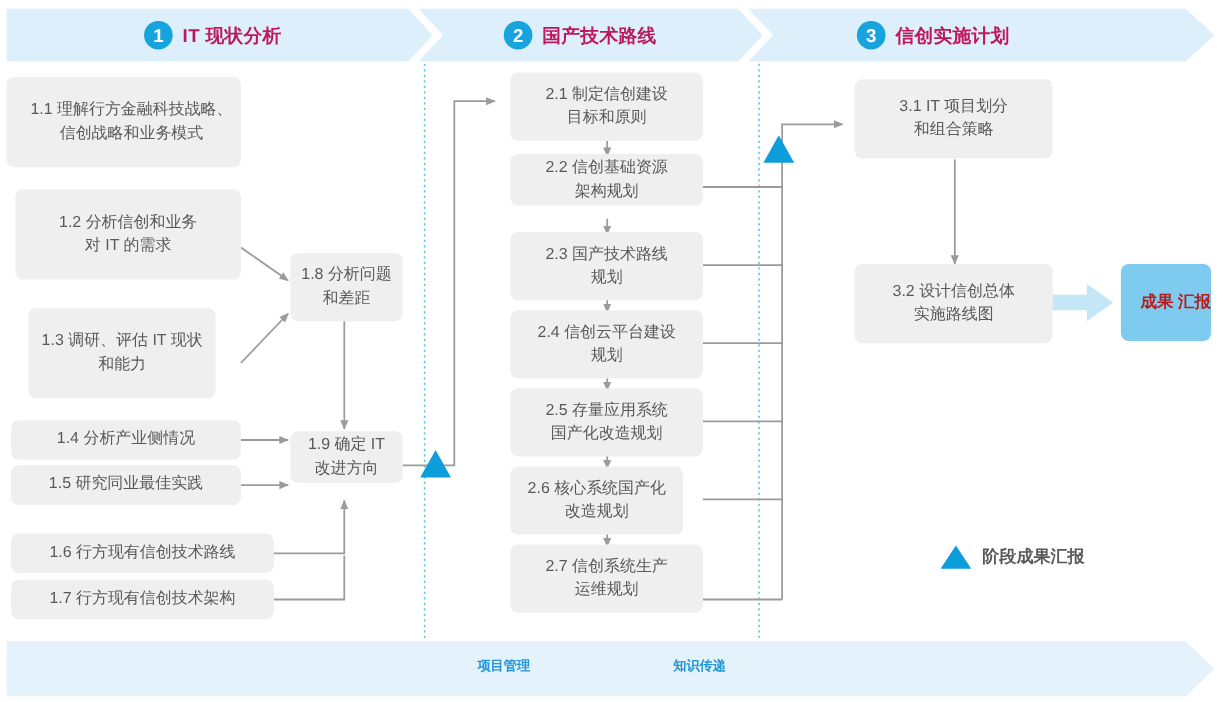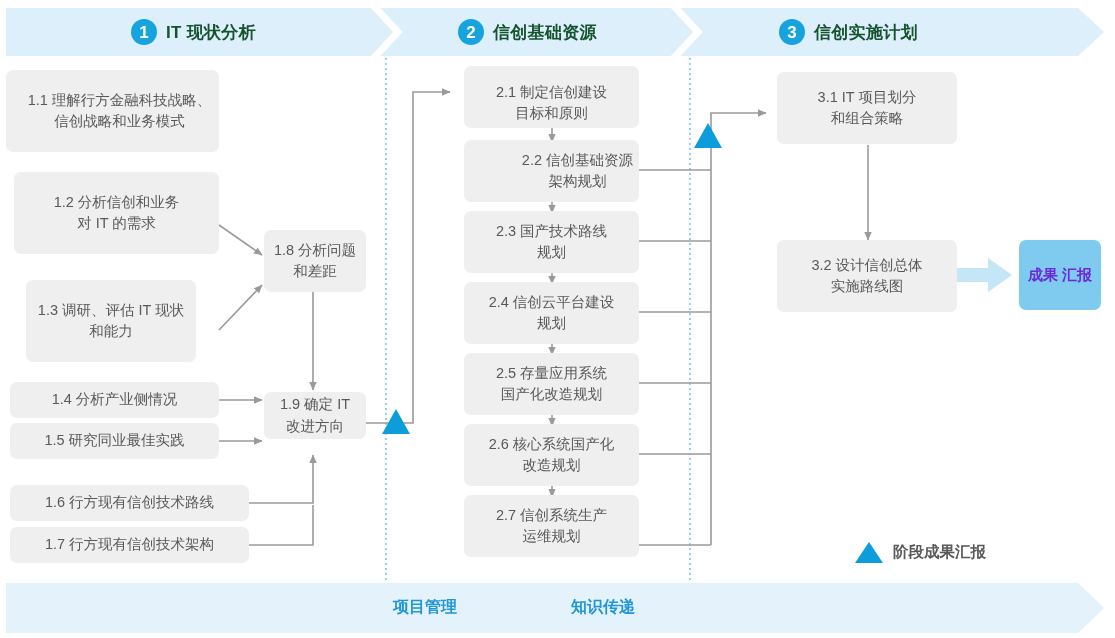--- a/index.html
+++ b/index.html
@@ -40,21 +40,21 @@
     background: #17a3dd;
     color: #ffffff;
     font-size: 17px;
     font-weight: bold;
     display: flex;
     align-items: center;
     justify-content: center;
     line-height: 1;
   }
   .phase-text {
-    color: #14532d;
+    color: #be185d;
     font-size: 17px;
     font-weight: bold;
     white-space: nowrap;
     letter-spacing: 0.3px;
   }
   
   .box {
     position: absolute;
     background: #efefef;
     border-radius: 7px;
@@ -68,27 +68,27 @@
     box-sizing: border-box;
     padding: 4px 6px;
     z-index: 4;
   }
   .box span { display: block; }
   
   .result-badge {
     position: absolute;
     background: #7ecbef;
     border-radius: 7px;
-    color: #6d28d9;
+    color: #b91c1c;
     font-size: 15px;
     font-weight: bold;
     line-height: 1.3;
     display: flex;
     align-items: center;
-    justify-content: center;
+    justify-content: flex-end;
     text-align: center;
     z-index: 4;
   }
   
   .legend {
     position: absolute;
     display: flex;
     align-items: center;
     gap: 10px;
     z-index: 5;
@@ -103,24 +103,25 @@
   .legend-text {
     color: #595959;
     font-size: 15.5px;
     font-weight: bold;
     white-space: nowrap;
   }
   
   .footer-label {
     position: absolute;
     color: #2196d6;
-    font-size: 16px;
+    font-size: 12px;
     font-weight: bold;
     white-space: nowrap;
     z-index: 5;
+    margin-left: 41px;
   }
 </style>
 </head>
 <body>
 
 <div id="stage">
 
   <svg class="layer" viewBox="0 0 1115 638">
     <defs>
       <marker id="arrowGray" markerWidth="9" markerHeight="9" refX="8" refY="4.5" orient="auto" markerUnits="userSpaceOnUse">
@@ -191,21 +192,21 @@
       <path d="M954,268 L988,268 L988,258 L1012,275 L988,292 L988,282 L954,282 Z" fill="#c5e6f7"></path>
     </g>
   </svg>
 
   <div class="phase-label" style="left:131px; top:19px;">
     <div class="phase-num">1</div>
     <div class="phase-text">IT 现状分析</div>
   </div>
   <div class="phase-label" style="left:458px; top:19px;">
     <div class="phase-num">2</div>
-    <div class="phase-text">信创基础资源</div>
+    <div class="phase-text">国产技术路线</div>
   </div>
   <div class="phase-label" style="left:779px; top:19px;">
     <div class="phase-num">3</div>
     <div class="phase-text">信创实施计划</div>
   </div>
 
   <div class="box" style="left:6px; top:70px; width:213px; height:82px;padding-left:20px;">
     <div>
       <span>1.1 理解行方金融科技战略、</span>
       <span>信创战略和业务模式</span>
@@ -241,27 +242,27 @@
       <span>和差距</span>
     </div>
   </div>
   <div class="box" style="left:264px; top:392px; width:102px; height:47px;">
     <div>
       <span>1.9 确定 IT</span>
       <span>改进方向</span>
     </div>
   </div>
 
-  <div class="box" style="left:464px; top:66px; width:175px; height:62px;align-items:flex-end;">
+  <div class="box" style="left:464px; top:66px; width:175px; height:62px;">
     <div>
       <span>2.1 制定信创建设</span>
       <span>目标和原则</span>
     </div>
   </div>
-  <div class="box" style="left:464px; top:140px; width:175px; height:62px;justify-content:flex-end;">
+  <div class="box" style="left:464px; top:140px; width:175px; height:47px;">
     <div>
       <span>2.2 信创基础资源</span>
       <span>架构规划</span>
     </div>
   </div>
   <div class="box" style="left:464px; top:211px; width:175px; height:62px;">
     <div>
       <span>2.3 国产技术路线</span>
       <span>规划</span>
     </div>
@@ -271,21 +272,21 @@
       <span>2.4 信创云平台建设</span>
       <span>规划</span>
     </div>
   </div>
   <div class="box" style="left:464px; top:353px; width:175px; height:62px;">
     <div>
       <span>2.5 存量应用系统</span>
       <span>国产化改造规划</span>
     </div>
   </div>
-  <div class="box" style="left:464px; top:424px; width:175px; height:62px;">
+  <div class="box" style="left:464px; top:424px; width:157px; height:62px;">
     <div>
       <span>2.6 核心系统国产化</span>
       <span>改造规划</span>
     </div>
   </div>
   <div class="box" style="left:464px; top:495px; width:175px; height:62px;">
     <div>
       <span>2.7 信创系统生产</span>
       <span>运维规划</span>
     </div>
@@ -304,21 +305,21 @@
     </div>
   </div>
 
   <div class="result-badge" style="left:1019px; top:240px; width:82px; height:70px;">
     <div>
       <span>成果</span>
       <span>汇报</span>
     </div>
   </div>
 
-  <div class="legend" style="left:855px; top:542px;">
+  <div class="legend" style="left:855px; top:496px;">
     <div class="legend-tri"></div>
     <div class="legend-text">阶段成果汇报</div>
   </div>
 
   <div class="footer-label" style="left:393px; top:597px;">项目管理</div>
   <div class="footer-label" style="left:571px; top:597px;">知识传递</div>
 
 </div>
 
 </body></html>

